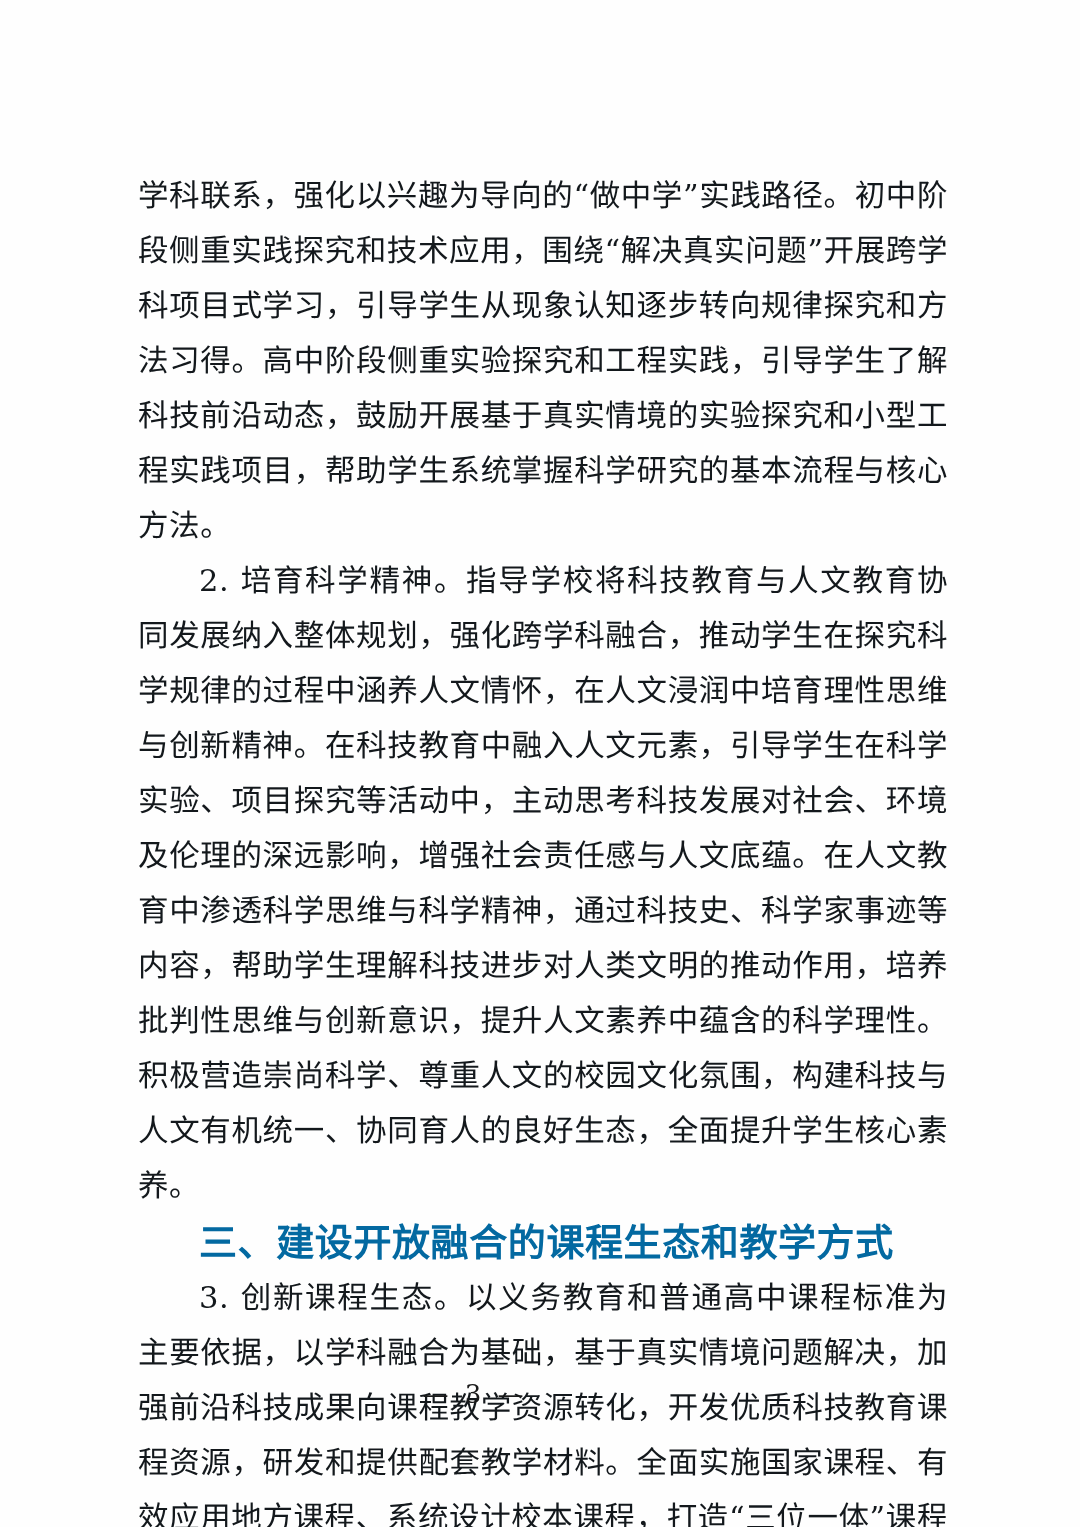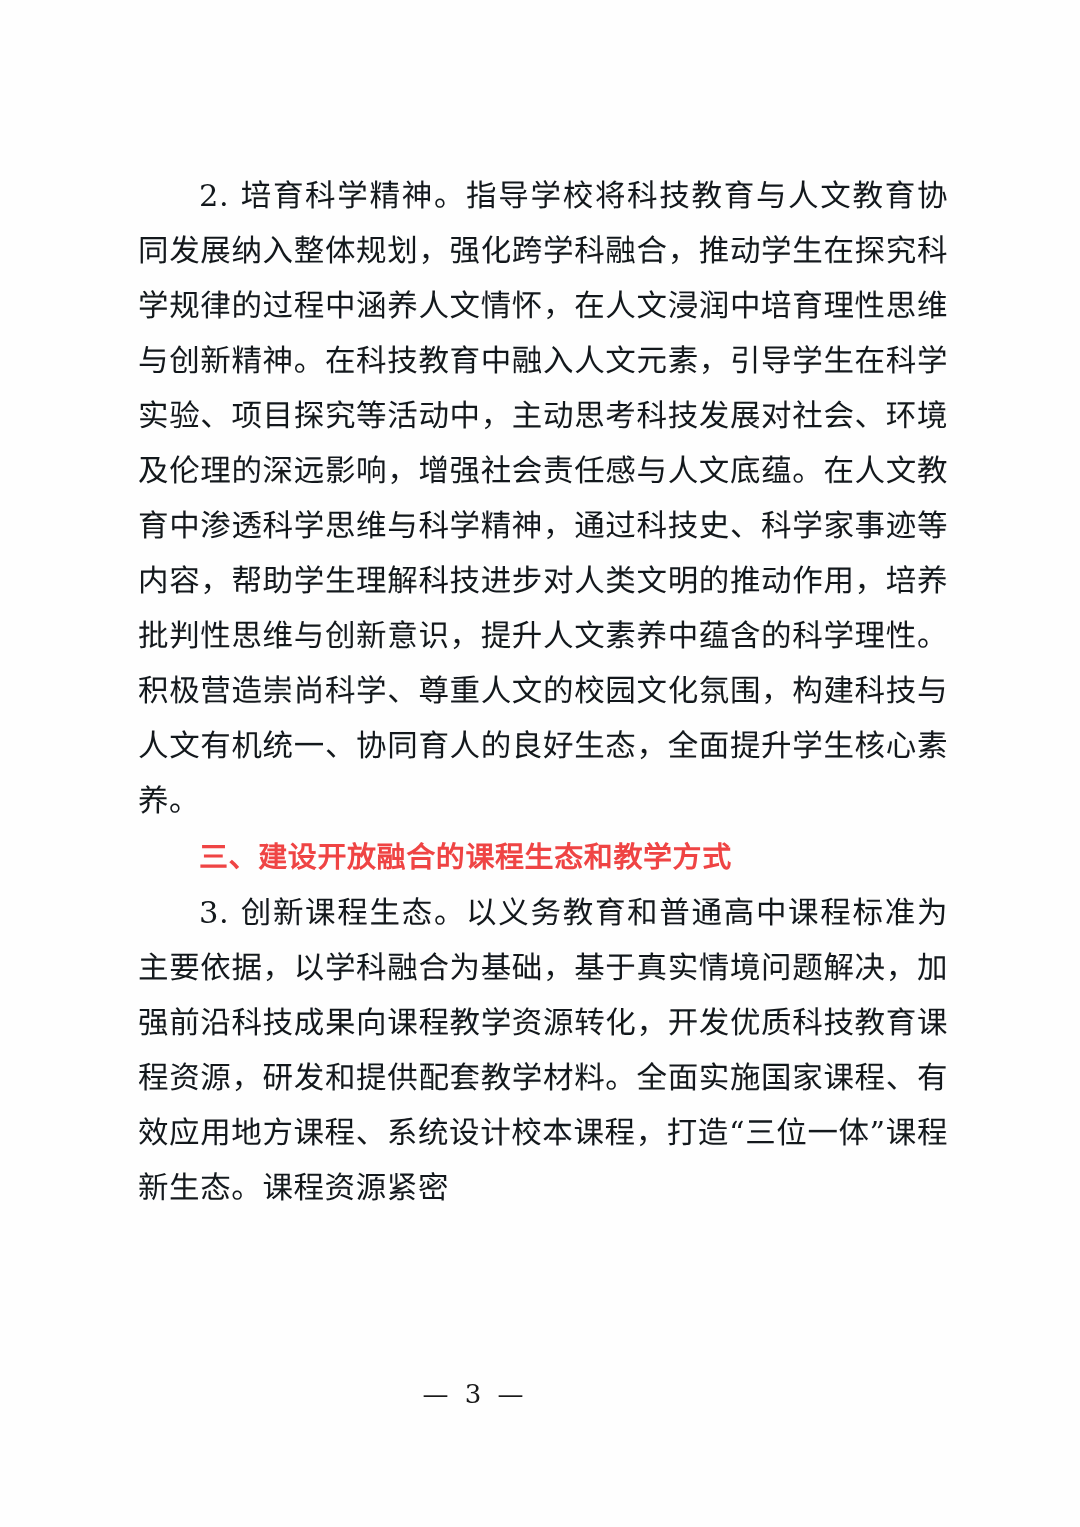--- a/index.html
+++ b/index.html
@@ -34,27 +34,27 @@
     text-align: justify;
     text-justify: inter-ideograph;
     margin: 0 0 0 0;
     color: #13181c;
     font-weight: 500;
   }
   .para.indent {
     text-indent: 61px;
   }
   .heading {
-    font-size: 29px;
+    font-size: 38px;
     line-height: 55px;
     letter-spacing: 0.6px;
     font-weight: bold;
     text-indent: 61px;
     margin: 0;
-    color: #ef4444;
+    color: #0369a1;
   }
   .spacer-sm { height: 2px; }
   .footer {
     position: absolute;
     left: 0;
     right: 0;
     bottom: 118px;
     text-align: center;
     padding-right: 130px;
   }
@@ -65,20 +65,21 @@
     color: #1a1a1a;
     font-family: "DejaVu Serif", "Liberation Serif", serif;
   }
 </style>
 </head>
 <body>
 
 <div class="page">
   <div class="content">
 
+    <p class="para">学科联系，强化以兴趣为导向的“做中学”实践路径。初中阶段侧重实践探究和技术应用，围绕“解决真实问题”开展跨学科项目式学习，引导学生从现象认知逐步转向规律探究和方法习得。高中阶段侧重实验探究和工程实践，引导学生了解科技前沿动态，鼓励开展基于真实情境的实验探究和小型工程实践项目，帮助学生系统掌握科学研究的基本流程与核心方法。</p>
 
     <p class="para indent">2. 培育科学精神。指导学校将科技教育与人文教育协同发展纳入整体规划，强化跨学科融合，推动学生在探究科学规律的过程中涵养人文情怀，在人文浸润中培育理性思维与创新精神。在科技教育中融入人文元素，引导学生在科学实验、项目探究等活动中，主动思考科技发展对社会、环境及伦理的深远影响，增强社会责任感与人文底蕴。在人文教育中渗透科学思维与科学精神，通过科技史、科学家事迹等内容，帮助学生理解科技进步对人类文明的推动作用，培养批判性思维与创新意识，提升人文素养中蕴含的科学理性。积极营造崇尚科学、尊重人文的校园文化氛围，构建科技与人文有机统一、协同育人的良好生态，全面提升学生核心素养。</p>
 
     <div class="spacer-sm"></div>
 
     <h2 class="heading">三、建设开放融合的课程生态和教学方式</h2>
 
     <p class="para indent">3. 创新课程生态。以义务教育和普通高中课程标准为主要依据，以学科融合为基础，基于真实情境问题解决，加强前沿科技成果向课程教学资源转化，开发优质科技教育课程资源，研发和提供配套教学材料。全面实施国家课程、有效应用地方课程、系统设计校本课程，打造“三位一体”课程新生态。课程资源紧密</p>
 
   </div>

